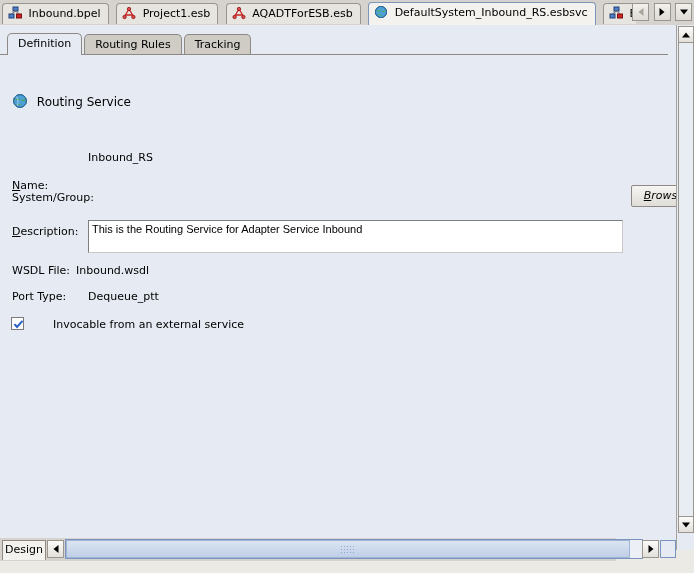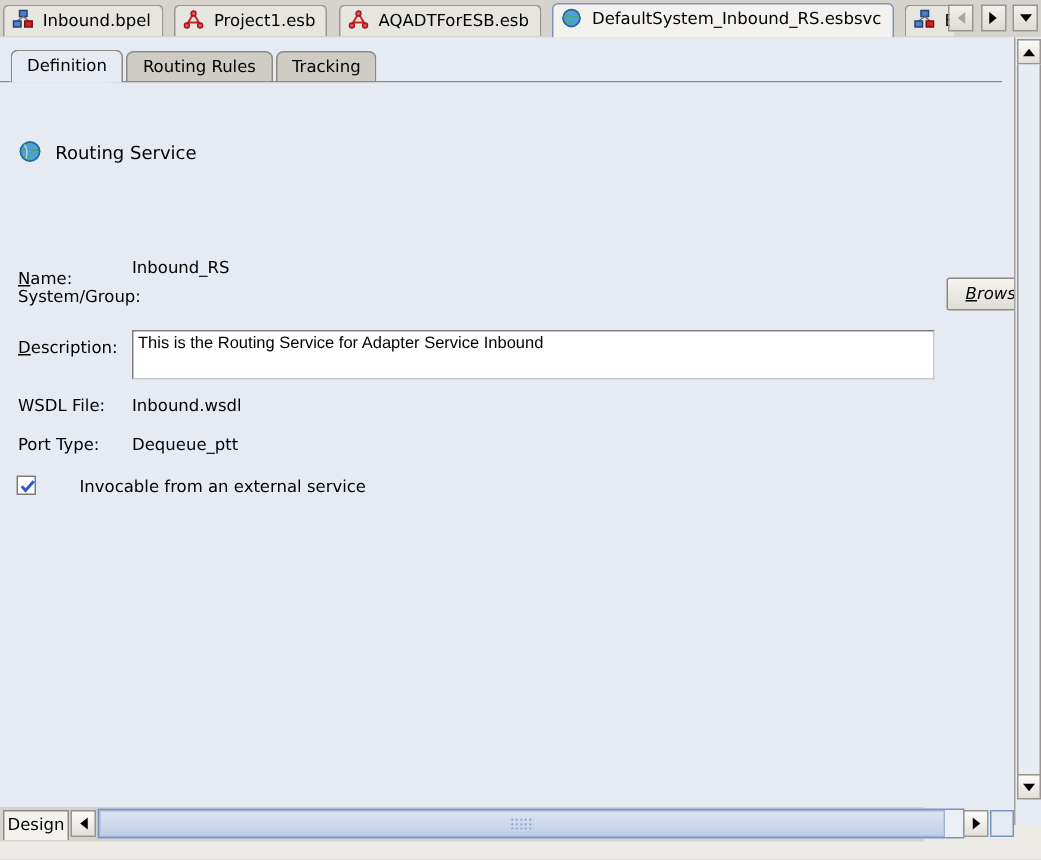--- a/index.html
+++ b/index.html
@@ -175,21 +175,21 @@
   }
   .val {
     position: absolute;
     font-size: 11px;
     color: #000;
     white-space: nowrap;
   }
   .mn { text-decoration: underline; }
 
   .row-name-lbl   { left: 12px;  top: 124px; }
-  .row-name-val   { left: 88px;  top: 117px; }
+  .row-name-val   { left: 88px;  top: 96px; }
 
   .row-sys-lbl    { left: 12px;  top: 136px; }
   .sys-input {
     position: absolute;
     left: 88px; top: 131px;
     width: 535px; height: 20px;
     background: #ffffff;
     border: 1px solid #7f7f7f;
     border-right-color: #c8c8c8;
     border-bottom-color: #c8c8c8;
@@ -234,21 +234,21 @@
     font-size: 11px;
     color: #000;
     padding: 1px 3px;
     resize: none;
     overflow: hidden;
     line-height: 14px;
     outline: none;
   }
 
   .row-wsdl-lbl   { left: 12px;  top: 209px; }
-  .row-wsdl-val   { left: 88px;  top: 209px; text-align: right; }
+  .row-wsdl-val   { left: 76px;  top: 209px; text-align: right; }
   .row-port-lbl   { left: 12px;  top: 235px; }
   .row-port-val   { left: 88px;  top: 235px; text-align: center; }
 
   .chk-row {
     position: absolute;
     left: 11px; top: 262px;
     height: 16px;
     line-height: 15px;
     white-space: nowrap;
   }

